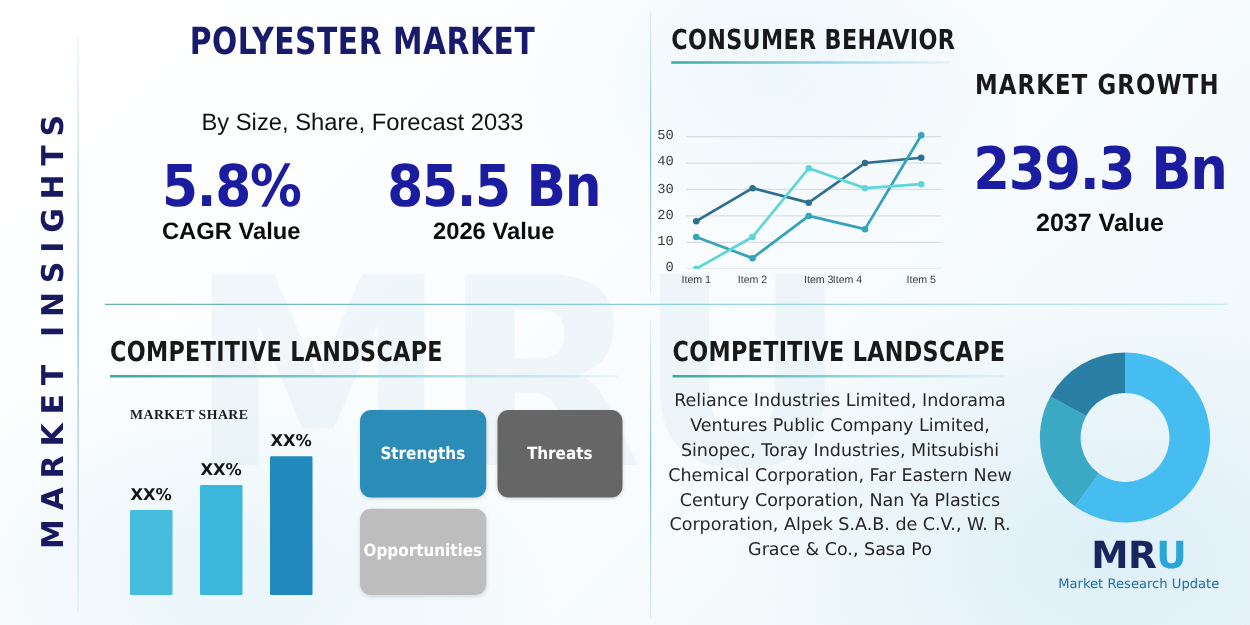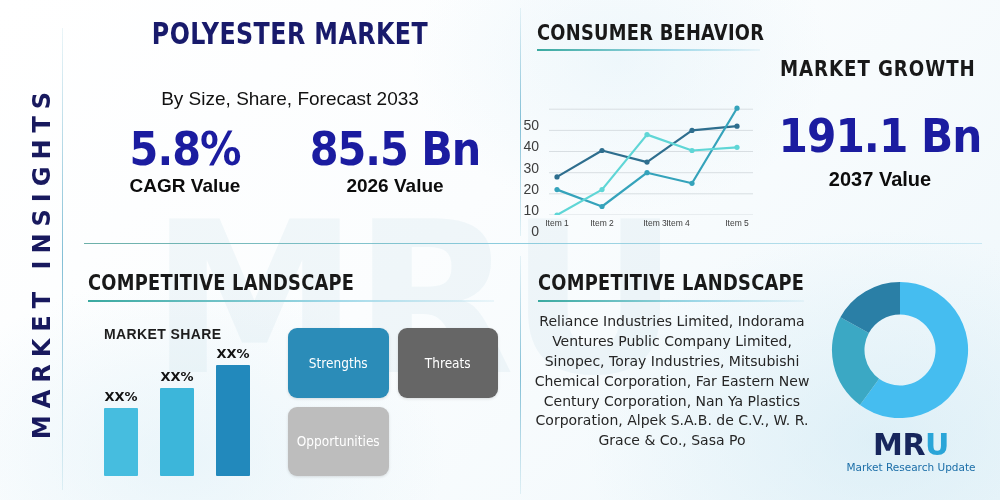--- a/index.html
+++ b/index.html
@@ -90,39 +90,39 @@
     font-size:20px;font-weight:700;color:#0c0c0c;}
 
   .cl1-head{position:absolute;left:88px;top:270px;}
   .cl1-ul{position:absolute;left:88px;top:300px;width:406px;}
   .cl2-head{position:absolute;left:538px;top:270px;}
   .cl2-ul{position:absolute;left:538px;top:300px;width:266px;}
 
   
   .linechart{position:absolute;left:543px;top:105px;width:210px;height:110px;}
   .lc-ylab{position:absolute;right:100%;margin-right:4px;transform:translateY(-50%);
-    font-size:14px;color:#3d3d3d;font-family:Liberation Sans, sans-serif;margin-top:16px;}
+    font-size:11px;color:#3d3d3d;font-family:Liberation Mono, monospace;}
   .lc-xlab{position:absolute;top:100%;margin-top:3px;transform:translateX(-50%);
     font-size:8.5px;color:#3d3d3d;font-family:Liberation Sans, sans-serif;white-space:nowrap;}
 
   
-  .bar-title{position:absolute;left:104px;top:326px;font-size:14px;font-weight:700;
-    color:#1d1d1d;letter-spacing:.4px;font-family:Liberation Sans, sans-serif;}
+  .bar-title{position:absolute;left:104px;top:326px;font-size:11px;font-weight:700;
+    color:#1d1d1d;letter-spacing:.4px;font-family:Liberation Serif, serif;}
   .bars{position:absolute;left:104px;top:346px;width:160px;height:130px;
     display:flex;align-items:flex-end;gap:22px;}
   .bar-col{width:34px;display:flex;flex-direction:column;align-items:center;justify-content:flex-end;height:100%;}
   .bar-val{font-size:13px;font-weight:700;color:#141414;margin-bottom:4px;
     font-family:"DejaVu Sans",sans-serif;}
   .bar-rect{width:100%;border-radius:1px;}
 
   
   .swot{position:absolute;left:288px;top:328px;width:210px;height:148px;
     display:grid;grid-template-columns:1fr 1fr;grid-template-rows:1fr 1fr;gap:9px;}
   .swot-box{border-radius:9px;display:flex;align-items:center;justify-content:center;
-    color:#fff;font-size:13.5px;font-weight:400;
+    color:#fff;font-size:13.5px;font-weight:700;
     font-family:"DejaVu Sans Condensed","Liberation Sans Narrow","Liberation Sans",sans-serif;
     box-shadow:0 1px 3px rgba(0,0,0,.12);text-align:center;}
 
   
   .companies{position:absolute;left:533px;top:312px;width:278px;
     text-align:center;font-size:14px;line-height:1.42;color:#262626;
     font-family:"DejaVu Sans",sans-serif;}
 
   
   .donut{position:absolute;left:826px;top:276px;width:148px;height:148px;}
@@ -157,21 +157,21 @@
     <div class="stat">
       <div class="stat-num">85.5 Bn</div>
       <div class="stat-lab">2026 Value</div>
     </div>
   </div>
 
   <div class="sec-head cb-head">CONSUMER BEHAVIOR</div>
   <div class="sec-underline cb-ul"></div>
 
   <div class="mg-head">MARKET GROWTH</div>
-  <div class="mg-num">191.1 Bn</div>
+  <div class="mg-num">239.3 Bn</div>
   <div class="mg-lab">2037 Value</div>
 
   <div class="linechart">
     <svg id="lc-svg" width="210" height="110" viewBox="0 0 210 110">
         <line x1="6" y1="110.0" x2="210" y2="110.0" stroke="#d8dee2" stroke-width="1"></line>
         <line x1="6" y1="88.8" x2="210" y2="88.8" stroke="#d8dee2" stroke-width="1"></line>
         <line x1="6" y1="67.7" x2="210" y2="67.7" stroke="#d8dee2" stroke-width="1"></line>
         <line x1="6" y1="46.5" x2="210" y2="46.5" stroke="#d8dee2" stroke-width="1"></line>
         <line x1="6" y1="25.4" x2="210" y2="25.4" stroke="#d8dee2" stroke-width="1"></line>
         <line x1="6" y1="4.2" x2="210" y2="4.2" stroke="#d8dee2" stroke-width="1"></line>

